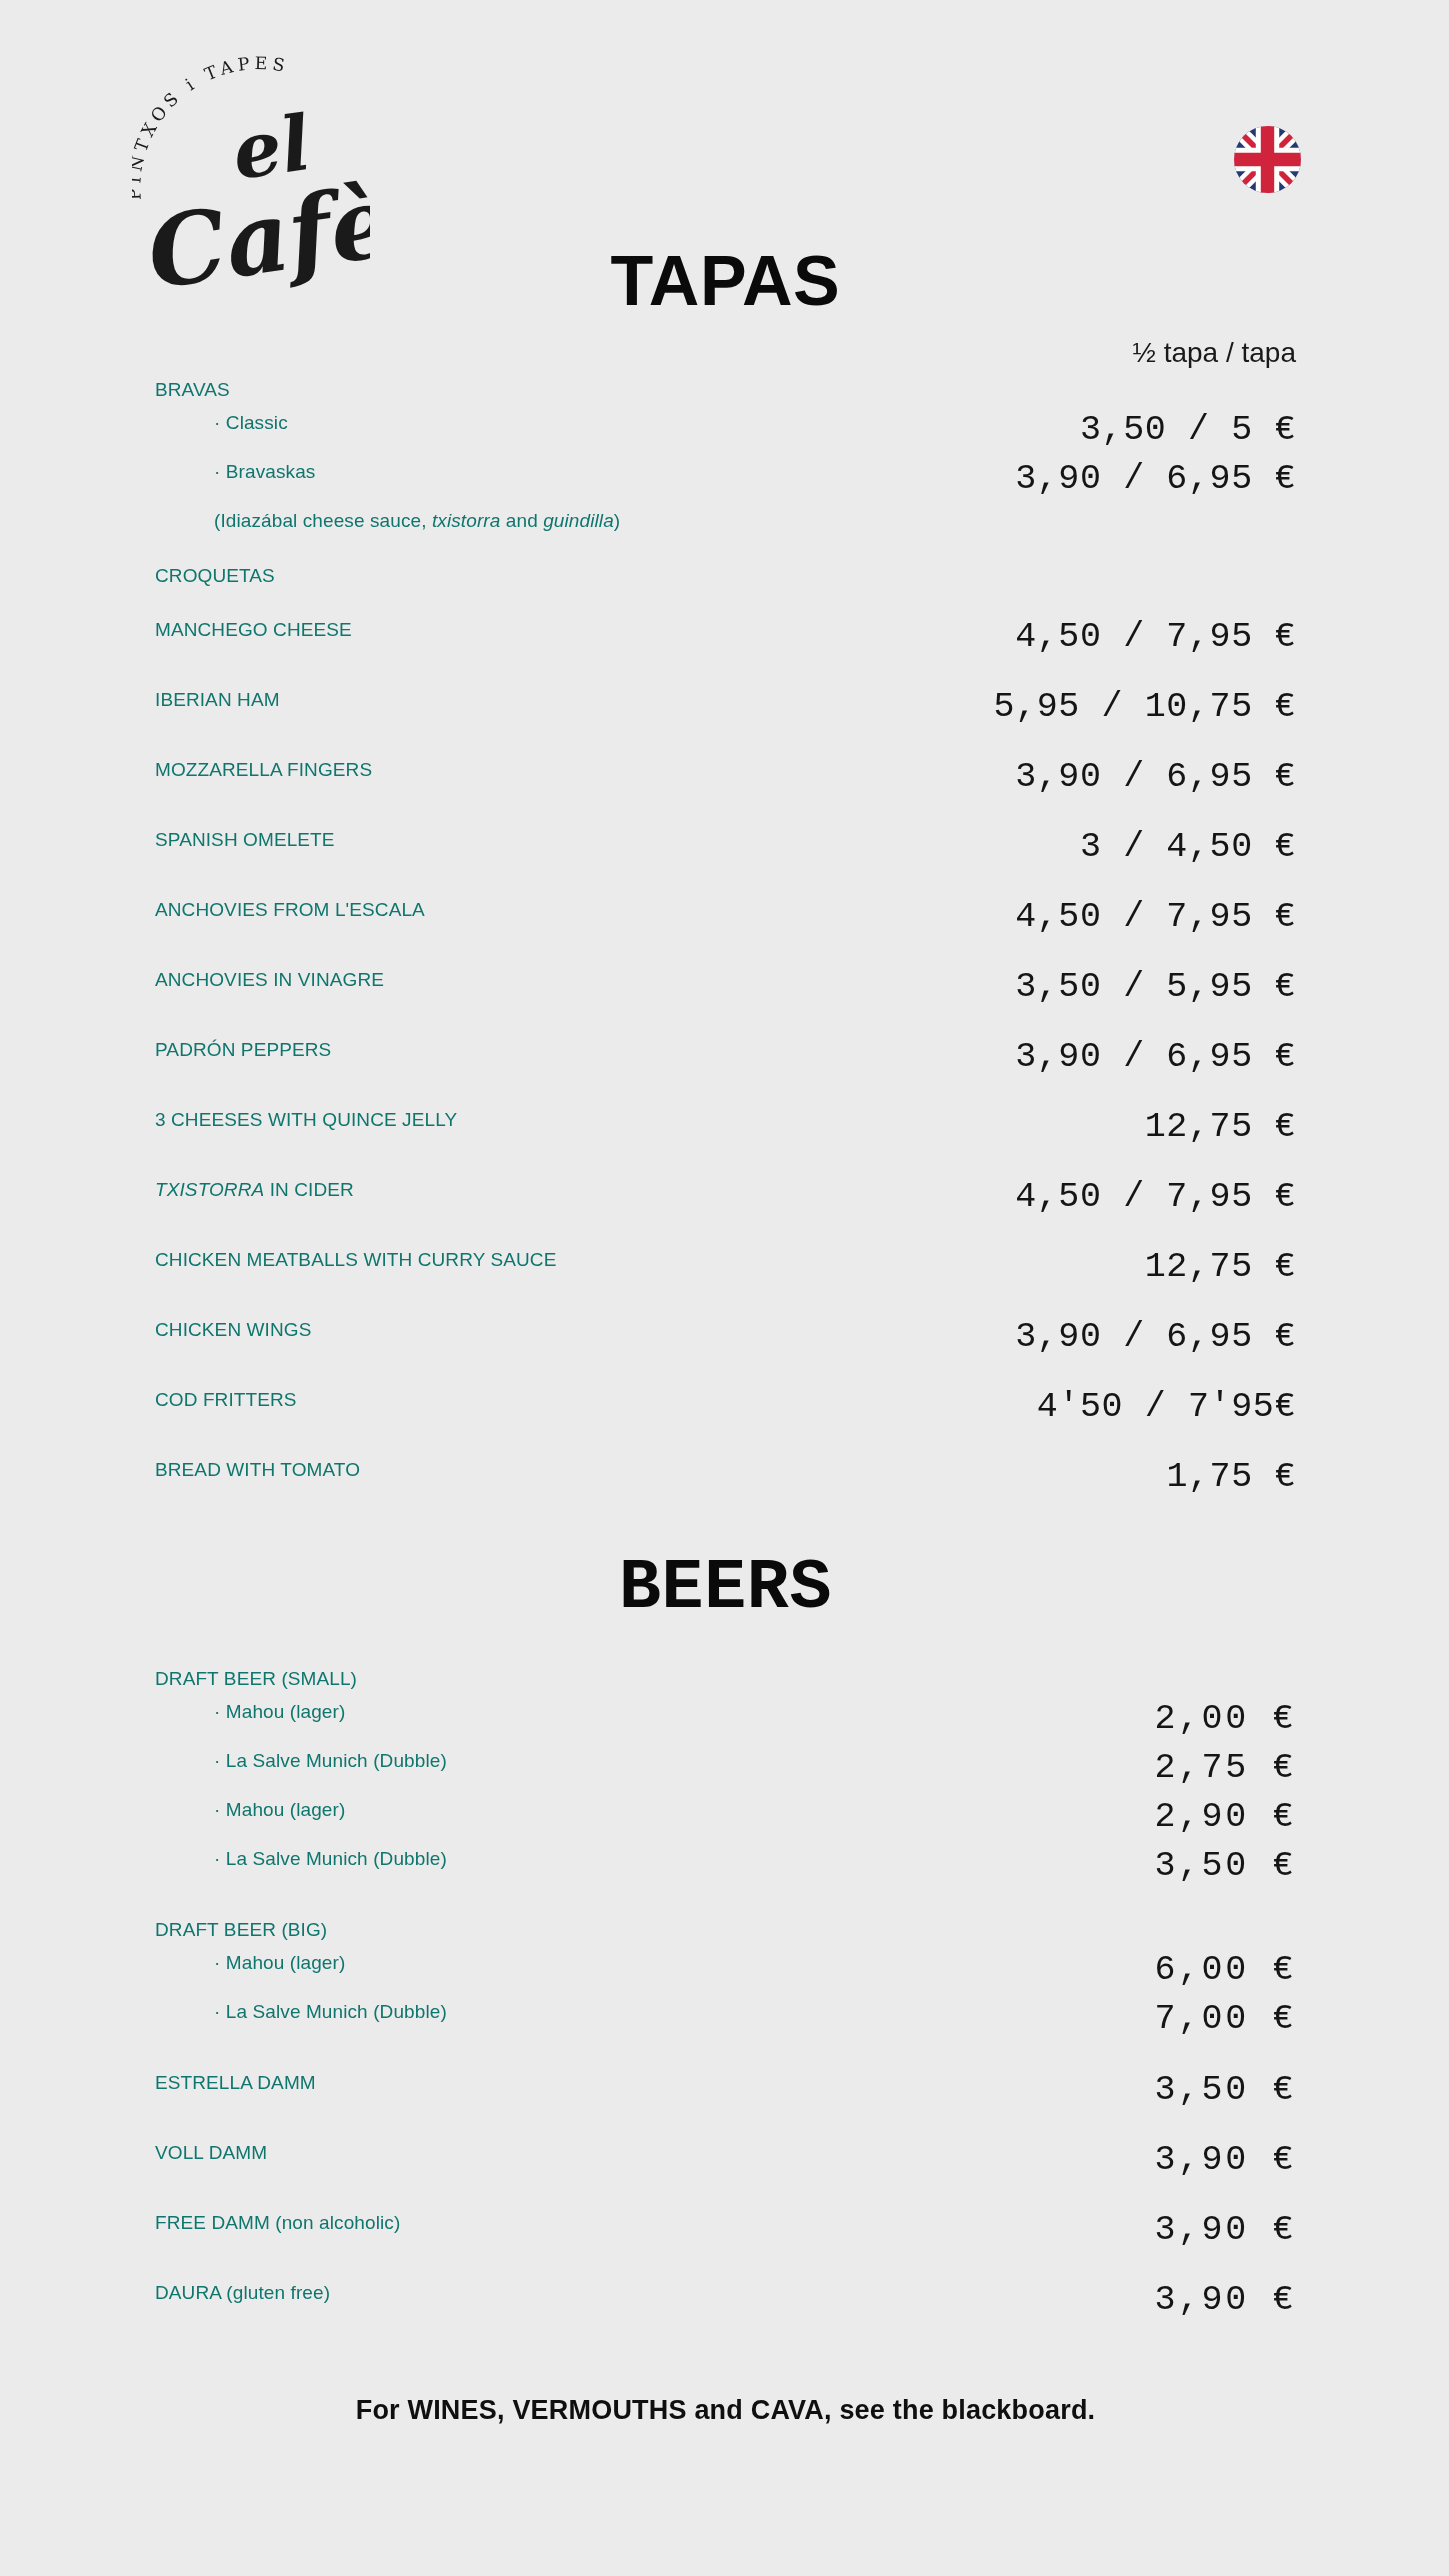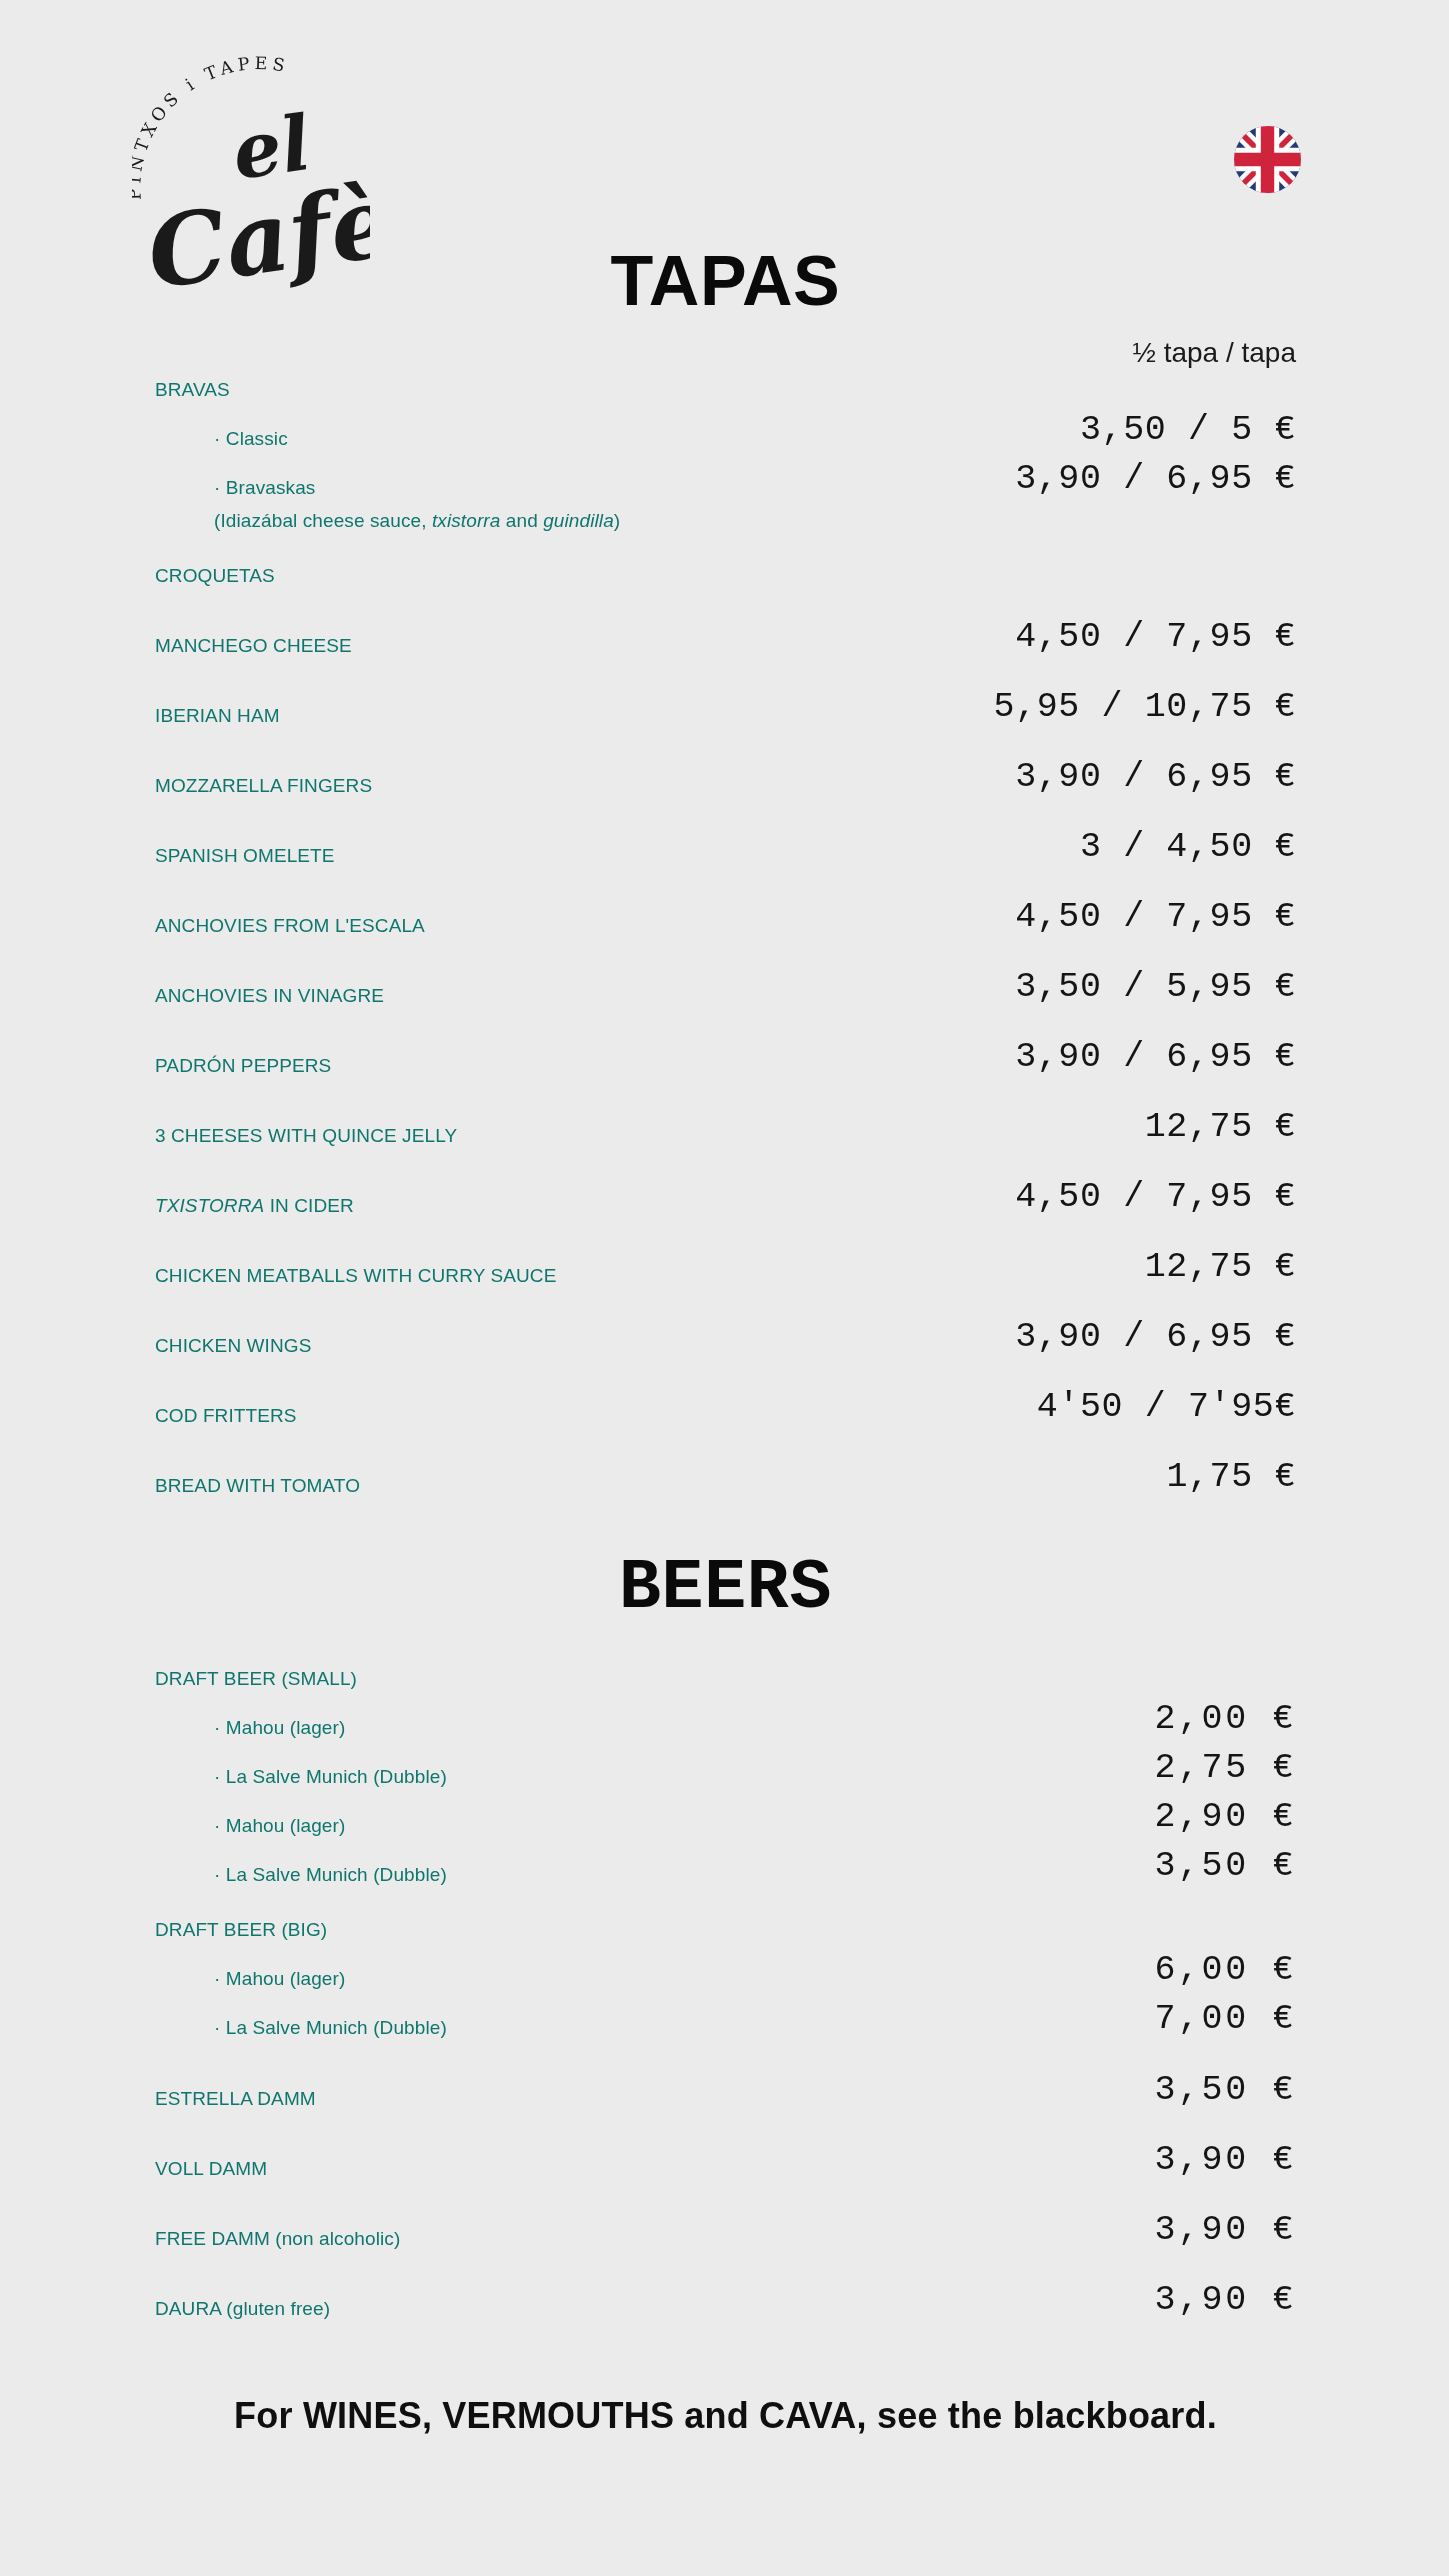--- a/index.html
+++ b/index.html
@@ -20,38 +20,38 @@
   
   .section-title {
     margin: 4px; text-align: center;
     font-size: 70px; font-weight: 800; letter-spacing: 0.6px;
     line-height: 1; color: #0a0a0a;
   }
   .section-title.tapas { padding-top: 242px; }
   .section-title.beers { padding-top: 55px; font-family: Liberation Mono, monospace; }
 
   
-  .row { display: flex; justify-content: space-between; align-items: flex-end; line-height: 1; }
+  .row { display: flex; justify-content: space-between; align-items: flex-start; line-height: 1; }
   .row.header-row { justify-content: flex-end; margin-top: 23px; }
   .col-header { font-size: 28px; color: #1a1a1a; }
   .name { font-size: 19px; letter-spacing: 0.1px; color: #0f766e; }
   .price { font-size: 35px; letter-spacing: 0.6px; white-space: nowrap; color: #151515; font-family: Liberation Mono, monospace; }
   .beers-rows .price { letter-spacing: 2.6px; }
   .sub { padding-left: 59px; }
   .it { font-style: italic; }
   .mt20 { margin-top: 13px; }
   .mt22 { margin-top: 14px; }
   .mt54 { margin-top: 35px; }
   .mt56 { margin-top: 36px; }
   .mt70 { margin-top: 45px; }
 
   
   .footer-note {
     margin-top: 77px; text-align: center;
-    font-size: 36px; font-weight: 700; letter-spacing: 0.2px;
+    font-size: 27px; font-weight: 700; letter-spacing: 0.2px;
     color: #0f0f0f;
   }
 </style>
 </head>
 <body>
 
 <div class="logo">
   <svg width="238" height="264" viewBox="0 0 370 410">
     <defs>
       <path id="arcPath" d="M 14 225 A 185 185 0 0 1 308 58"></path>

